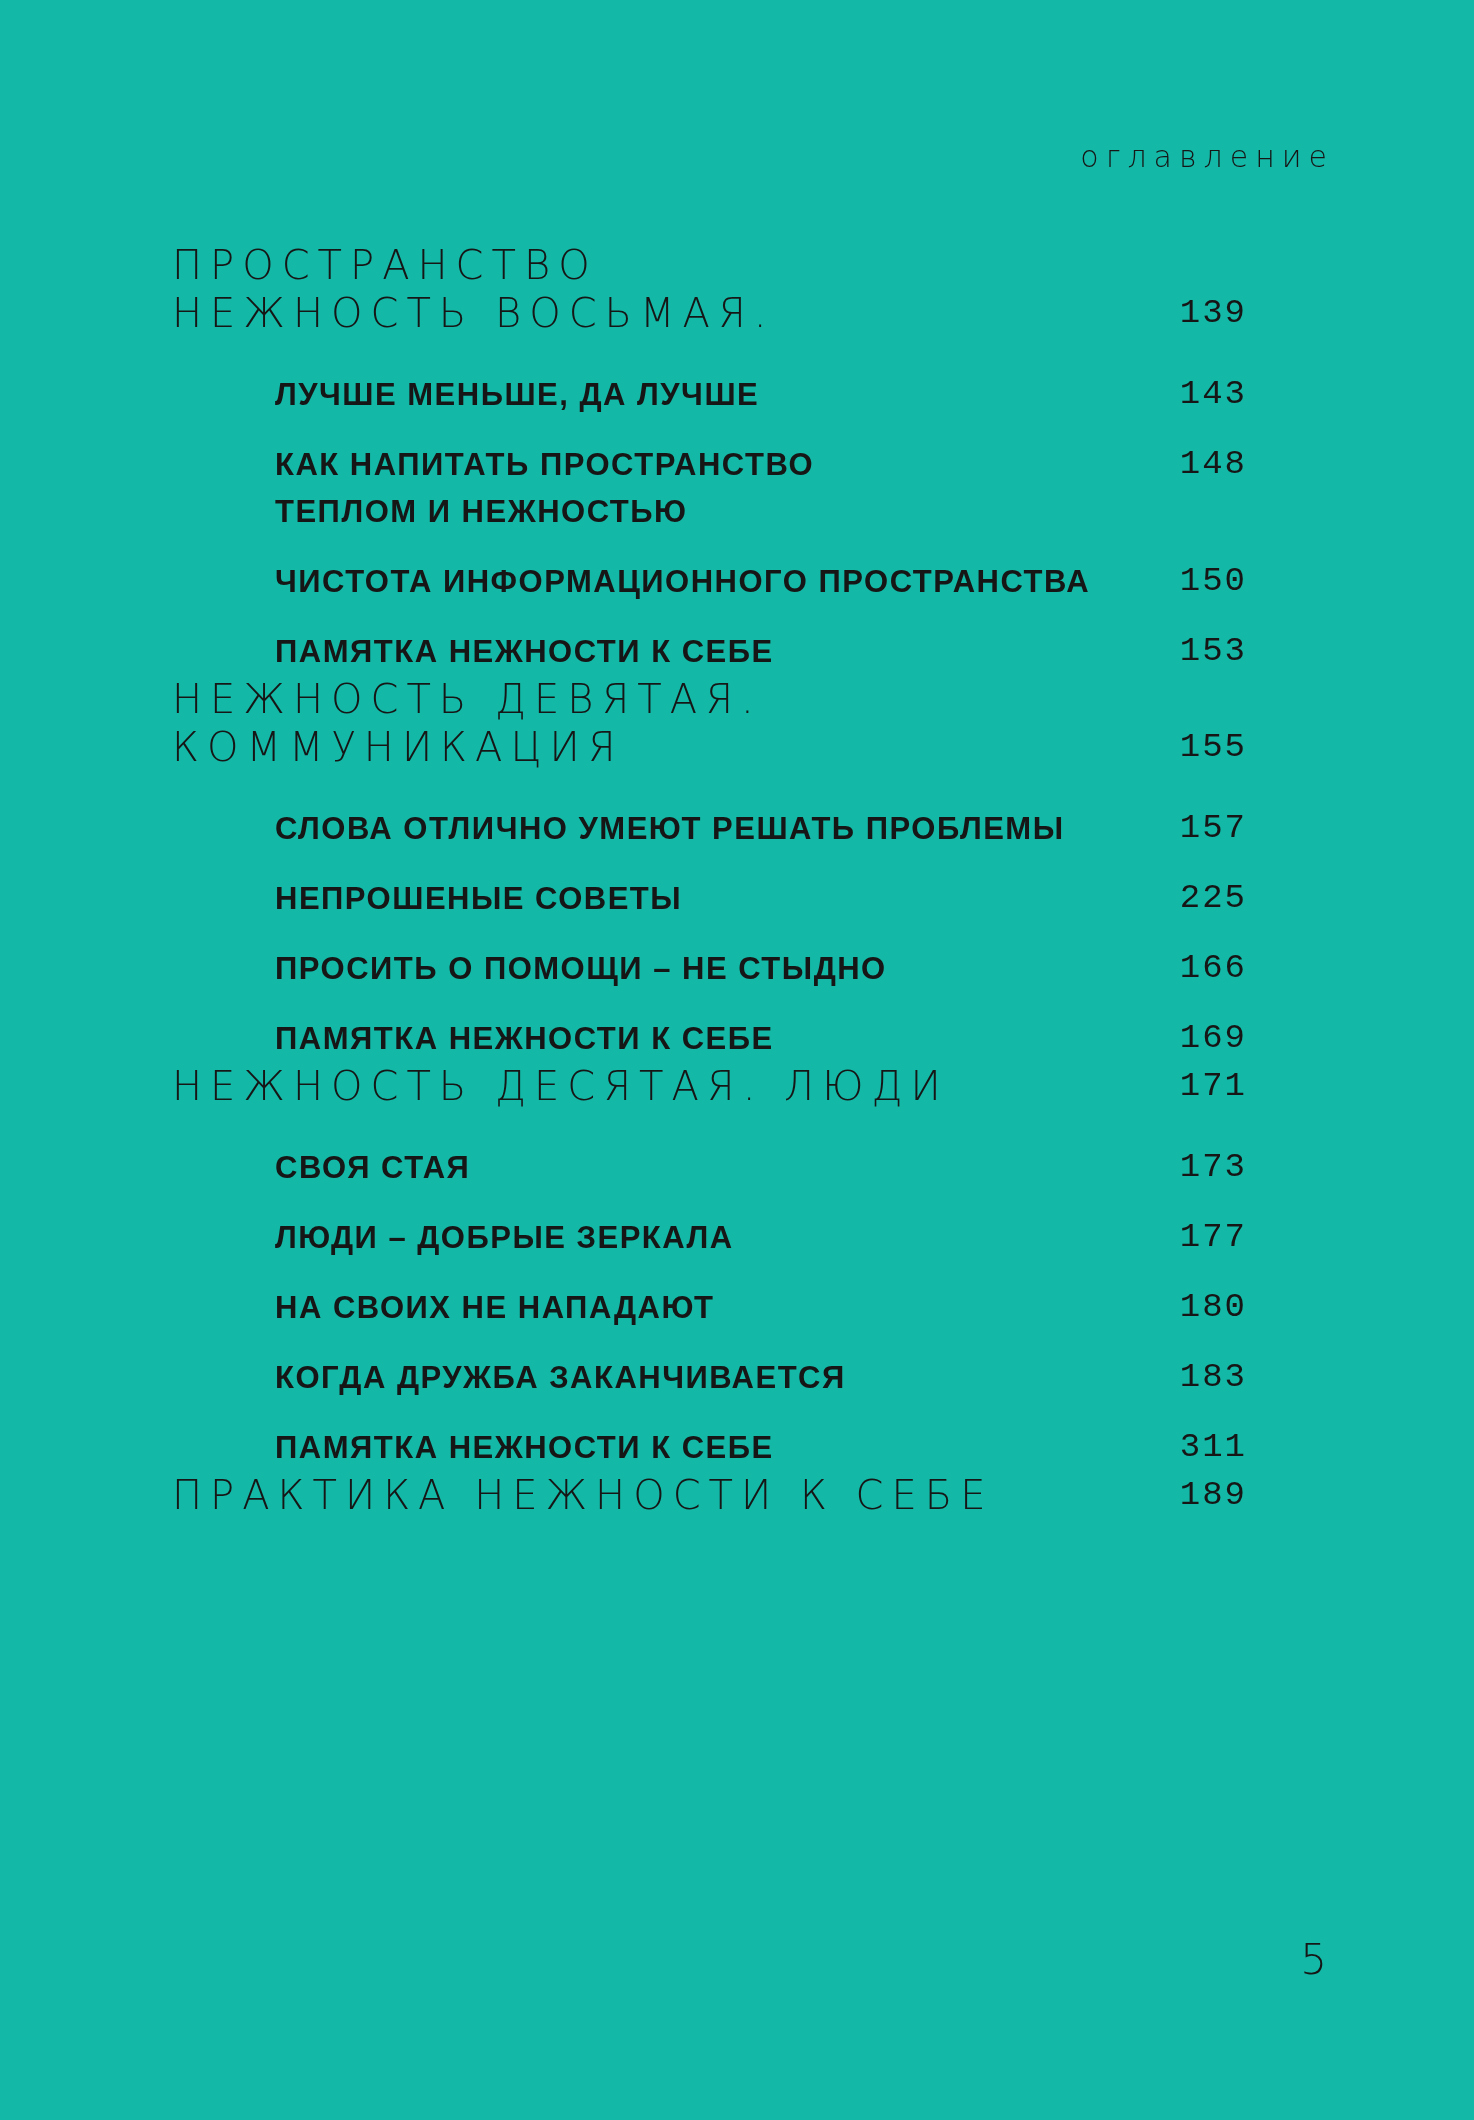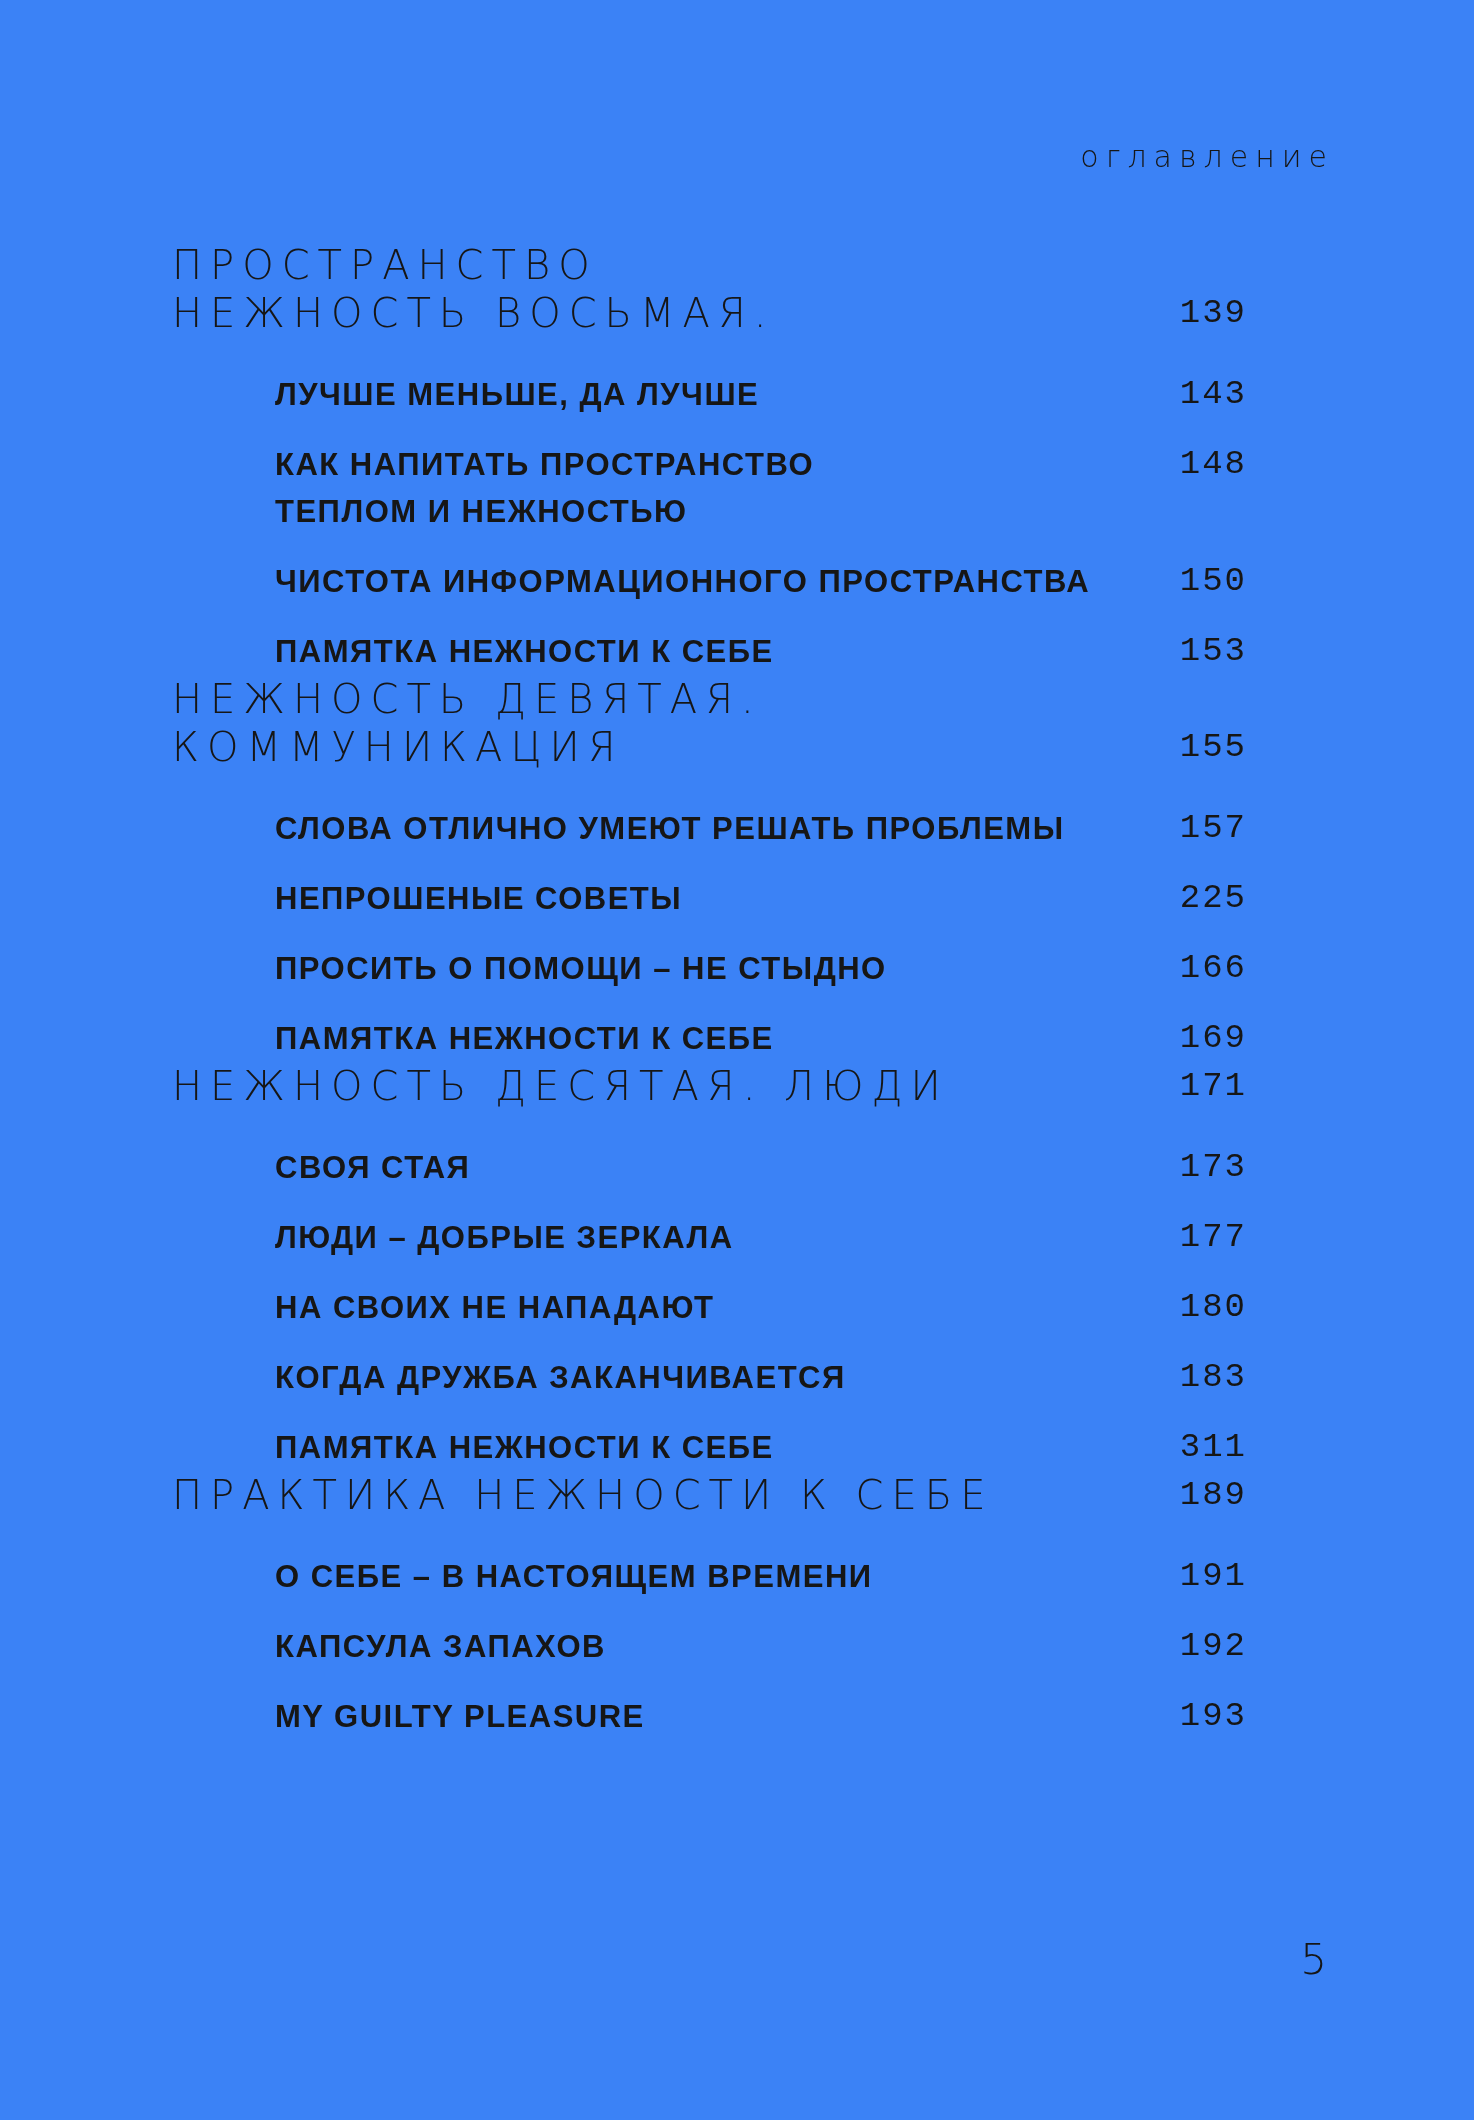--- a/index.html
+++ b/index.html
@@ -5,21 +5,21 @@
   html, body {
     margin: 0;
     padding: 0;
     background: #e9e9e9;
   }
   .page {
     position: relative;
     width: 1474px;
     height: 2120px;
     margin: 0 auto;
-    background: #3b82f6;
+    background: #14b8a6;
     color: #161616;
     font-family: "Liberation Sans", "DejaVu Sans", sans-serif;
     overflow: hidden;
   }
 
   
   .running-head {
     position: absolute;
     top: 140px;
     right: 140px;
@@ -228,39 +228,17 @@
 </div>
   </div>
 
   <div class="section">
     <div class="section-head">
       <div class="section-title">
             <div>ПРАКТИКА НЕЖНОСТИ К СЕБЕ</div>
           </div>
       <div class="page-num">189</div>
     </div>
-    <div class="items">
-  <div class="item-row">
-    <div class="item-label">
-              <div>О СЕБЕ – В НАСТОЯЩЕМ ВРЕМЕНИ</div>
-            </div>
-    <div class="page-num">191</div>
-  </div>
-
-  <div class="item-row">
-    <div class="item-label">
-              <div>КАПСУЛА ЗАПАХОВ</div>
-            </div>
-    <div class="page-num">192</div>
-  </div>
-
-  <div class="item-row">
-    <div class="item-label">
-              <div>MY GUILTY PLEASURE</div>
-            </div>
-    <div class="page-num">193</div>
-  </div>
-</div>
   </div>
 </div>
 
   <div class="folio">5</div>
 </div>
 
 </body></html>

